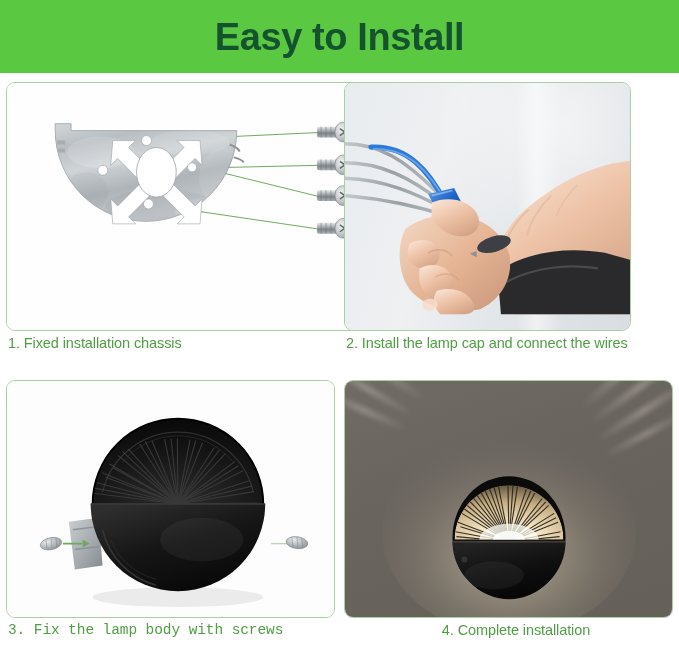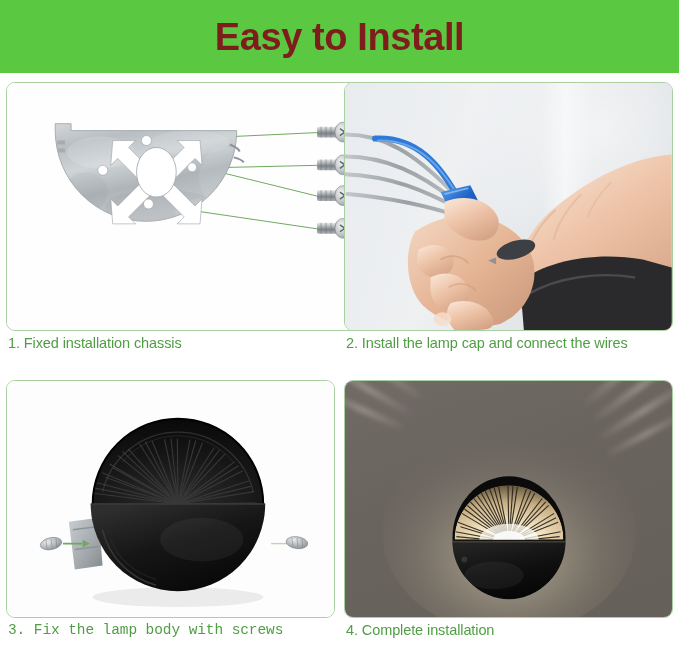--- a/index.html
+++ b/index.html
@@ -21,43 +21,43 @@
     position: absolute;
     left: 0; top: 0;
     width: 679px;
     height: 73px;
     background: #5bc842;
     display: flex;
     align-items: center;
     justify-content: center;
   }
   .header-title {
-    color: #7f1d1d;
+    color: #14532d;
     font-size: 38px;
     font-weight: bold;
     letter-spacing: -0.4px;
     line-height: 1;
     white-space: nowrap;
   }
 
   
   .steps-grid {
     position: absolute;
     left: 0; top: 73px;
     width: 679px;
     height: 584px;
   }
   .step-cell {
     position: absolute;
     box-sizing: border-box;
   }
   .cell-1 { left: 6px;   top: 9px;   width: 397px; height: 256px; }
-  .cell-2 { left: 344px; top: 9px;   width: 329px; height: 256px; }
+  .cell-2 { left: 344px; top: 9px;   width: 287px; height: 256px; }
   .cell-3 { left: 6px;   top: 307px; width: 329px; height: 246px; font-family: Liberation Mono, monospace; }
-  .cell-4 { left: 344px; top: 307px; width: 329px; height: 246px; }
+  .cell-4 { left: 344px; top: 307px; width: 329px; height: 246px; text-align: center; }
 
   .panel {
     position: relative;
     width: 100%;
     height: 249px;
     box-sizing: border-box;
     border: 1.5px solid #a9d0a1;
     border-radius: 9px;
     overflow: hidden;
     background: #ffffff;

